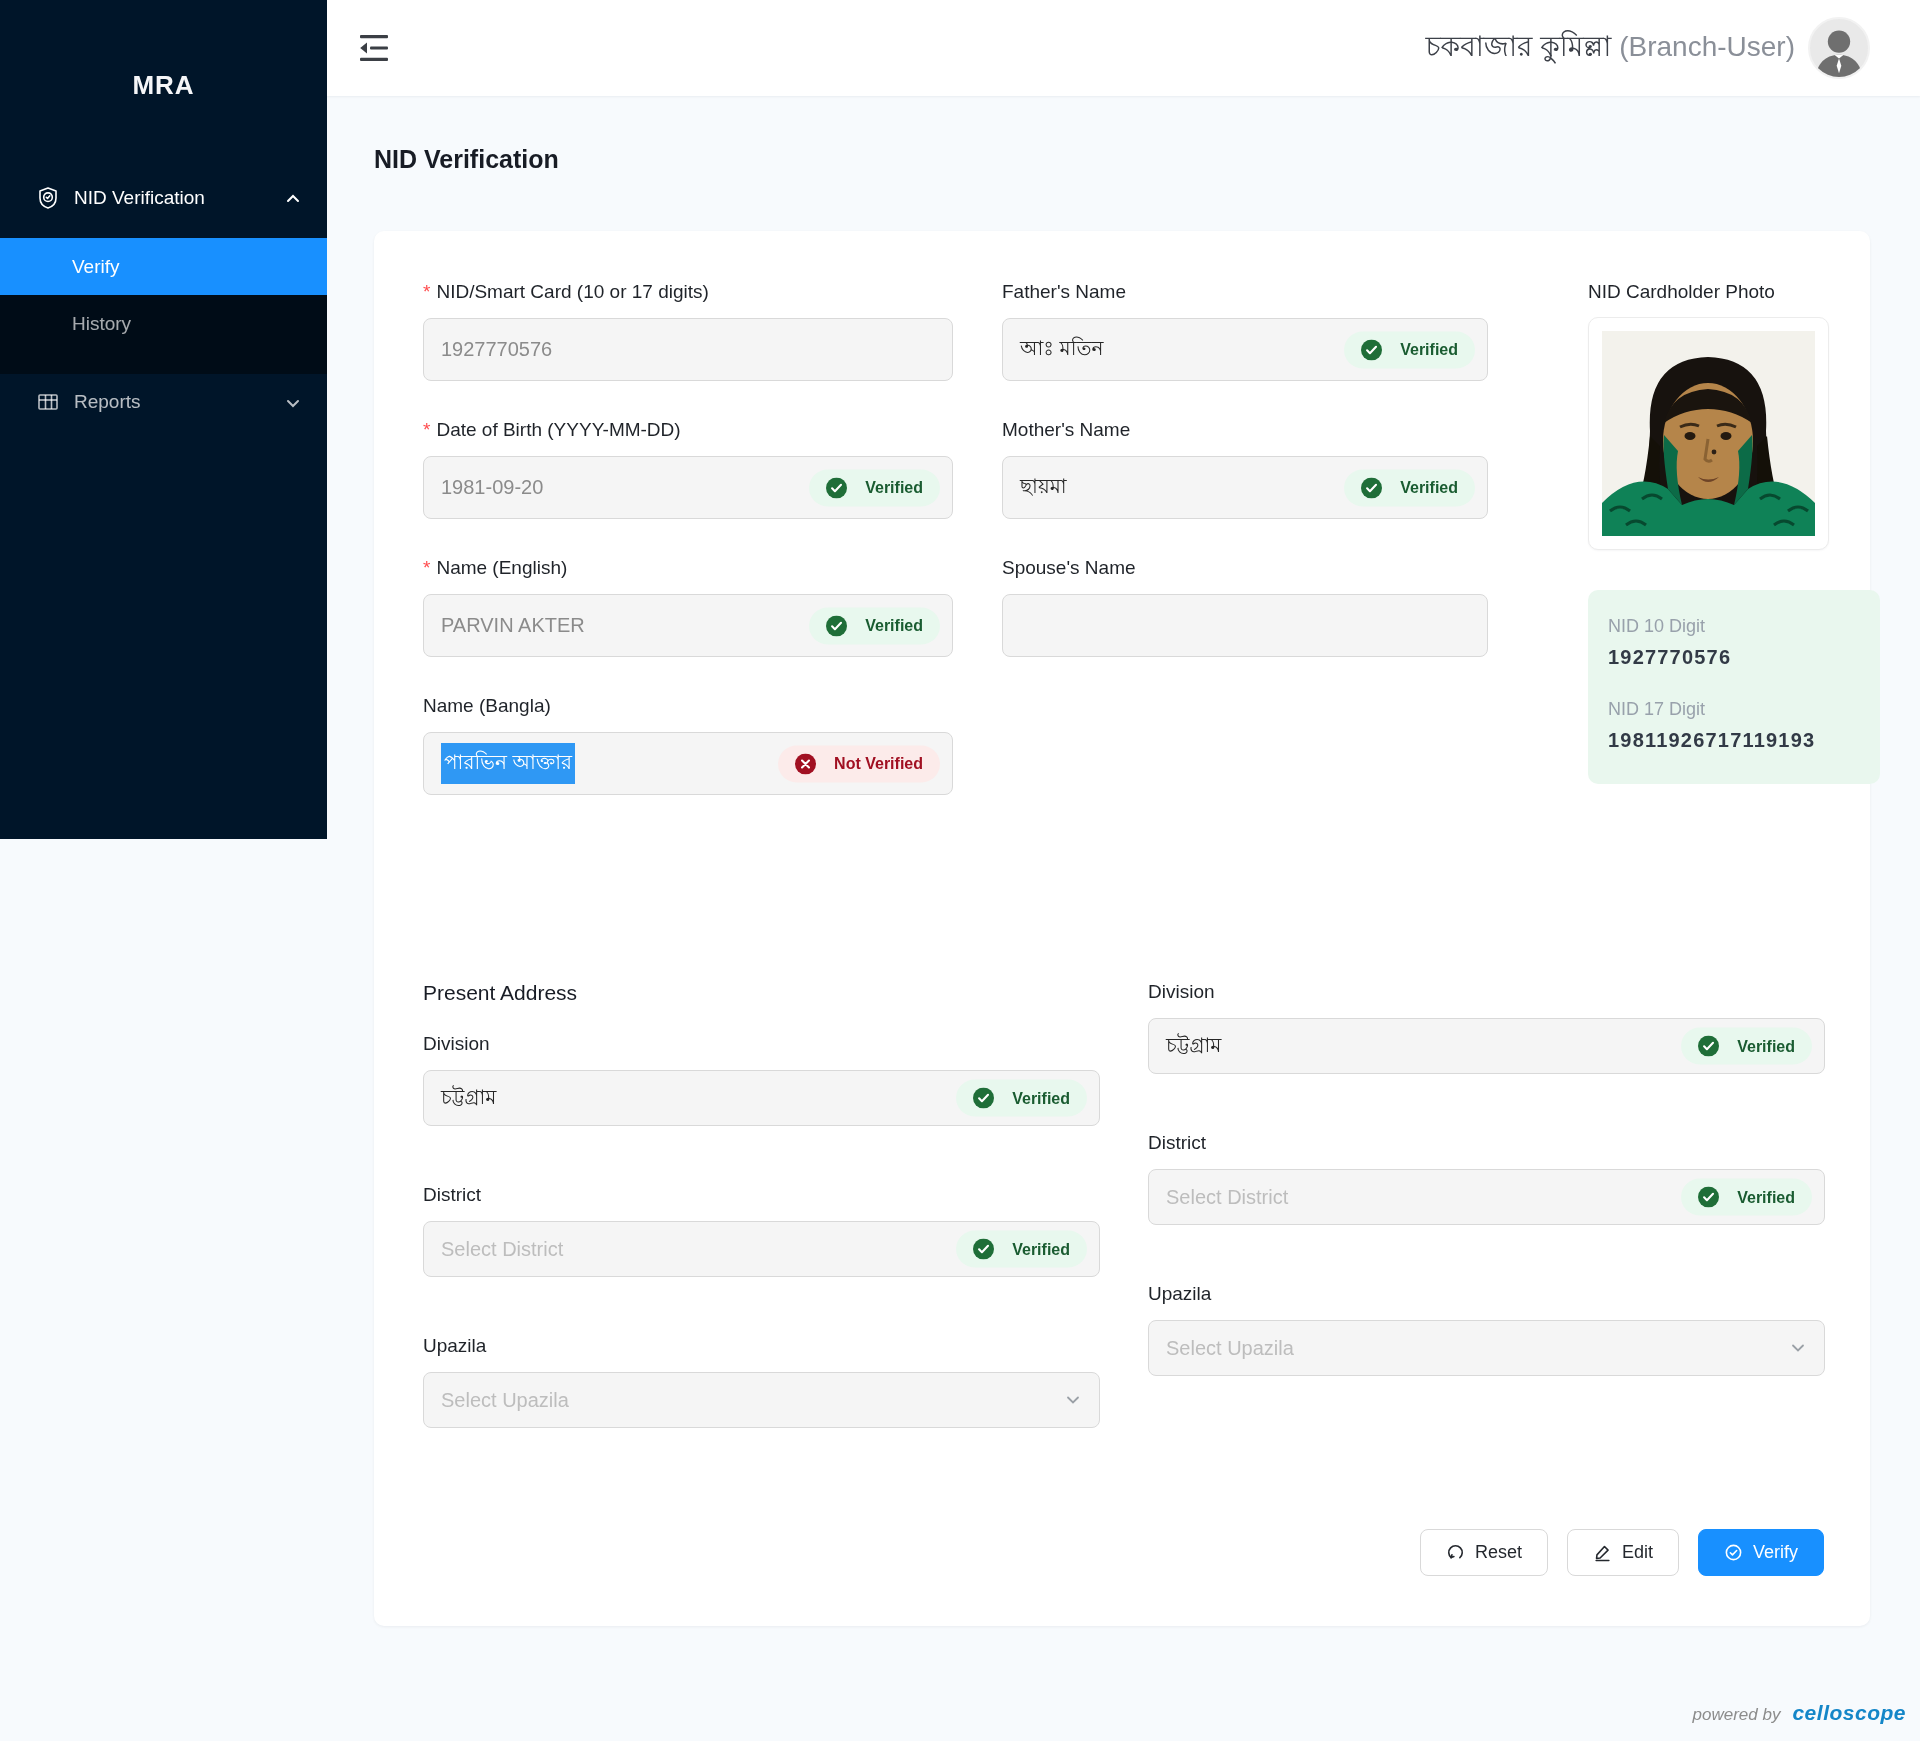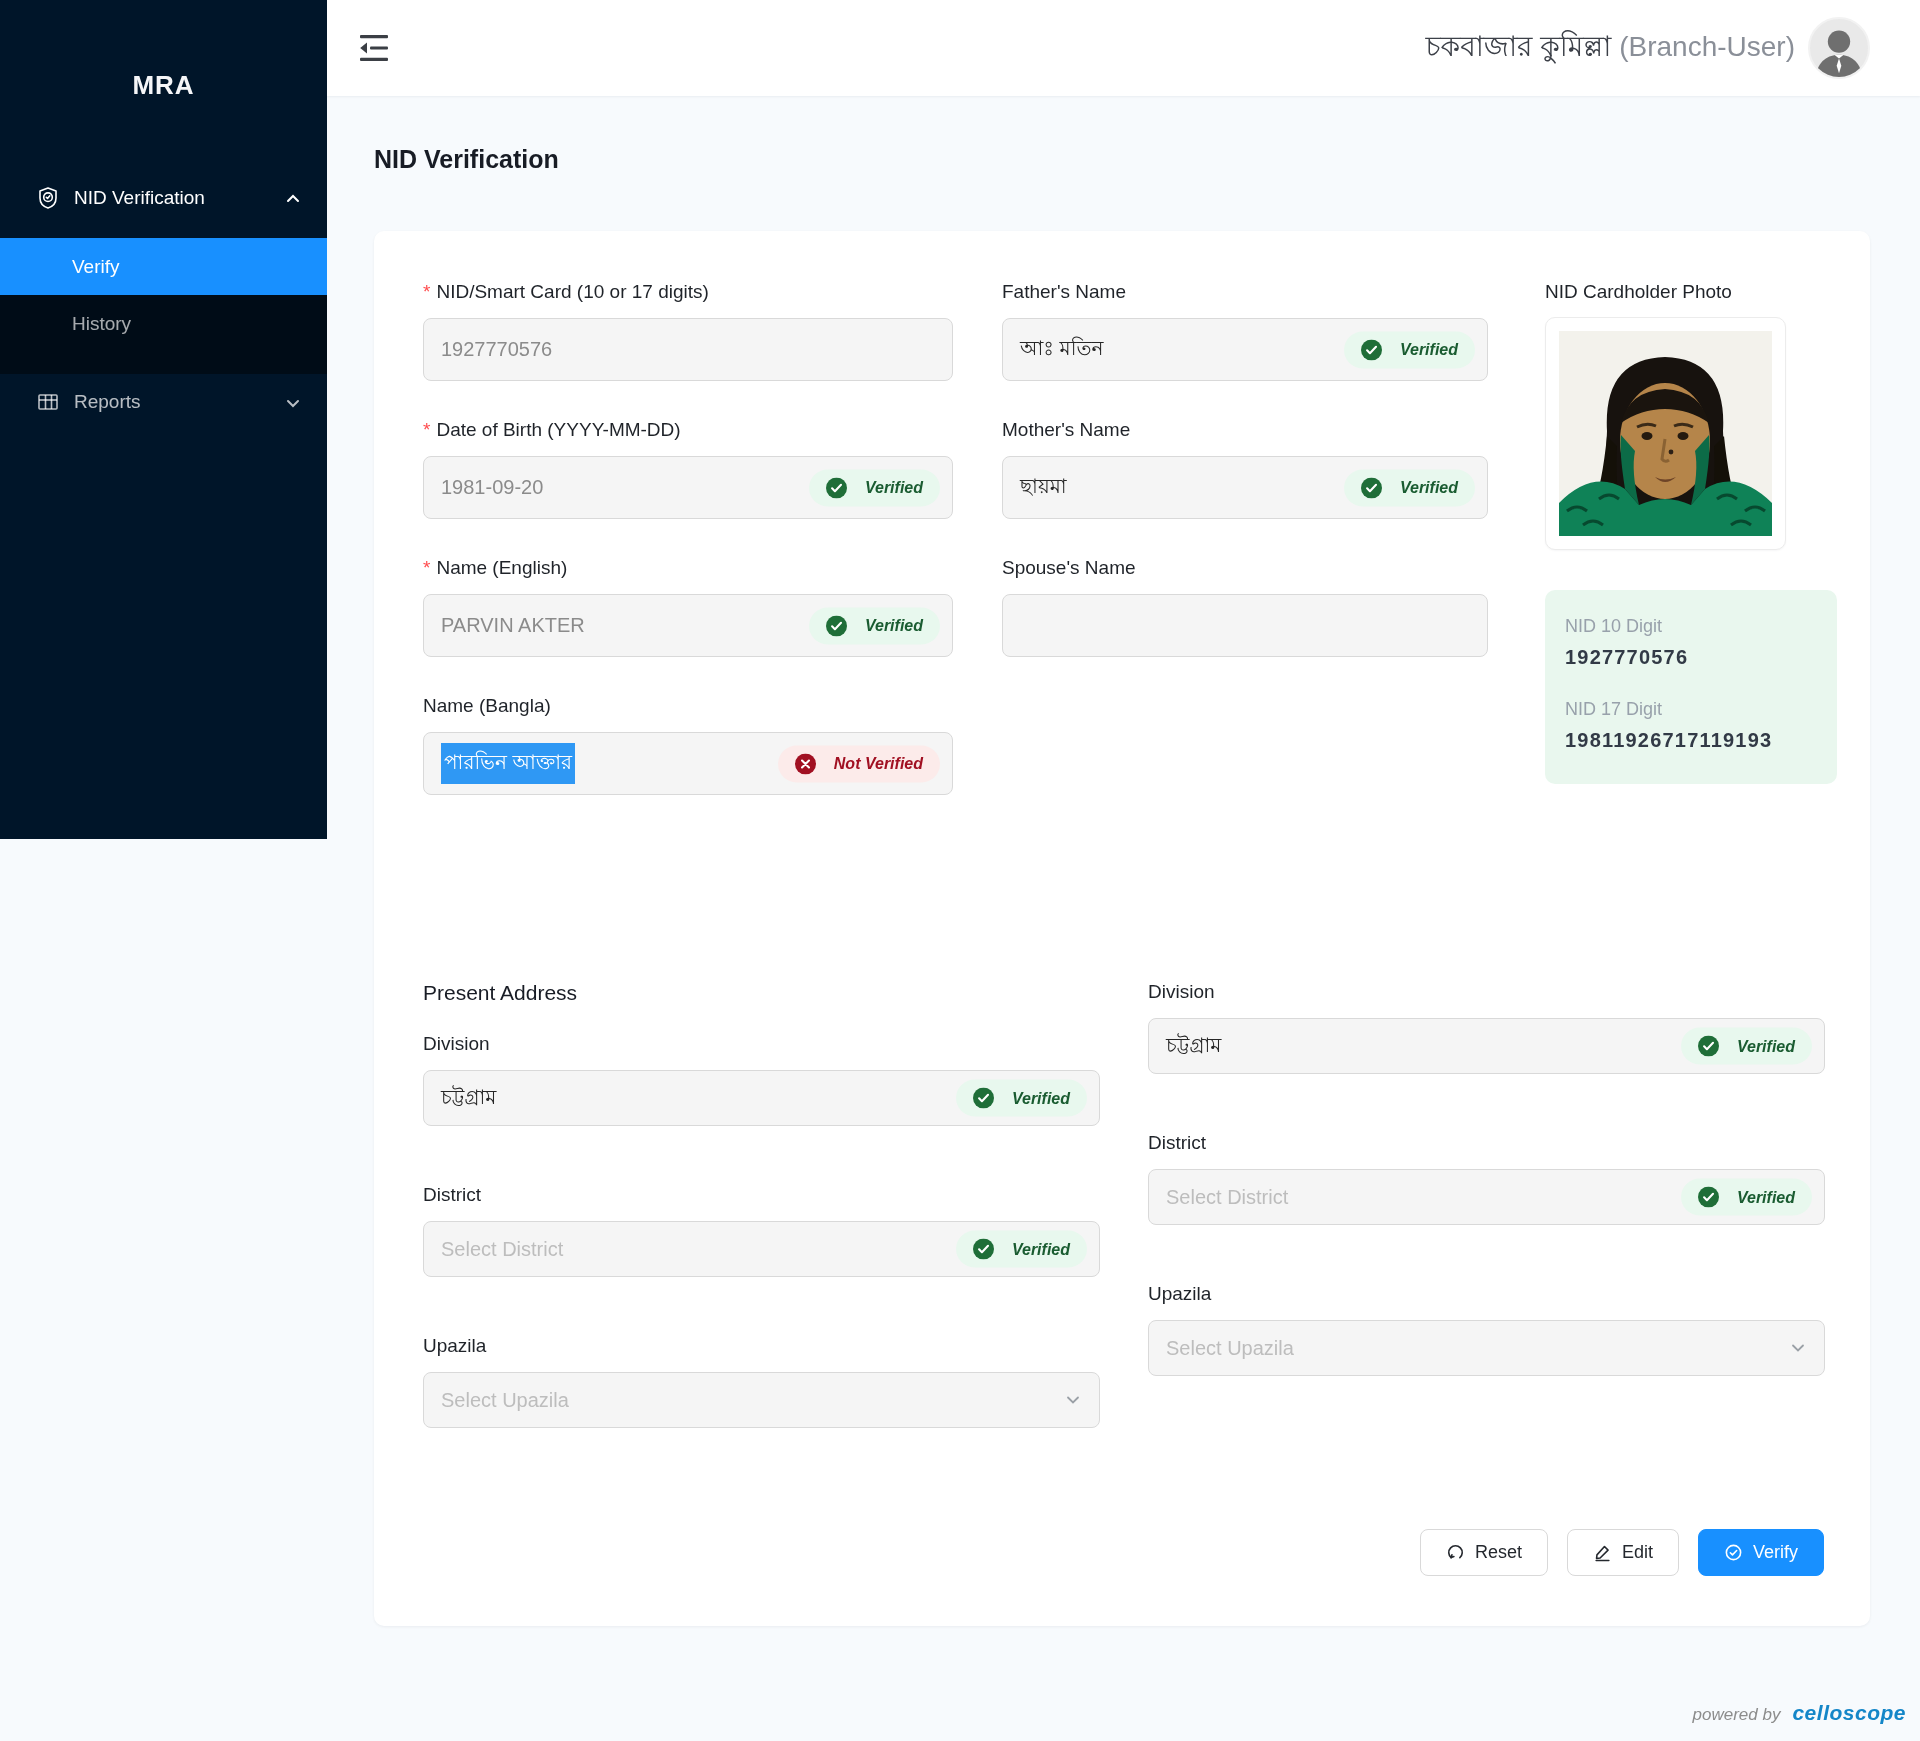--- a/index.html
+++ b/index.html
@@ -57,39 +57,39 @@
   .page-title { margin:49px 0 0 47px; font-size:25px; font-weight:700; color:#181c25; }
   .card {
     margin:57px 50px 0 47px; background:#ffffff; border-radius:10px;
     box-shadow:0 1px 3px rgba(16,24,40,0.06);
     padding:50px 46px 50px 49px;
   }
 
   .form-grid { display:flex; }
   .col-left  { width:530px; flex:none; }
   .col-mid   { width:486px; flex:none; margin-left:49px; }
-  .col-right { width:244px; flex:none; margin-left:57px; }
+  .col-right { width:244px; flex:none; margin-left:100px; }
 
   .field { margin-bottom:38px; }
   .field-label { font-size:19px; color:#1f2329; margin-bottom:15px; display:flex; gap:6px; align-items:baseline; }
   .req { color:#ff4d4f; font-size:19px; }
   .input-box {
     position:relative; height:63px; background:#f5f5f5;
     border:1px solid #d9d9d9; border-radius:8px;
     display:flex; align-items:center; padding:0 150px 0 17px;
   }
   .input-value { font-size:20px; color:#8b8b8b; white-space:nowrap; }
   .input-value.bn { color:#262626; }
   .input-value.selected { background:#2f98f4; color:#ffffff; padding:4px 3px; }
   .placeholder { font-size:20px; color:#bdbdbd; }
 
   .badge {
     position:absolute; right:12px; top:50%; transform:translateY(-50%);
     display:flex; align-items:center; gap:18px; padding:8px 17px;
-    border-radius:999px; font-size:16px; font-weight:700; white-space:nowrap;font-style:italic;
+    border-radius:999px; font-size:16px; font-weight:700; white-space:nowrap;
   }
   .badge.ok  { background:#e8f8ee; color:#1a5c31; }
   .badge.bad { background:#fcebea; color:#a11022; }
   .badge svg { width:21px; height:21px; flex:none; }
 
   
   .photo-title { font-size:19px; color:#1f2329; margin-bottom:14px; }
   .photo-card {
     width:241px; background:#ffffff; border:1px solid #ececec; border-radius:10px;
     padding:13px 13px; box-shadow:0 1px 2px rgba(16,24,40,0.04);

